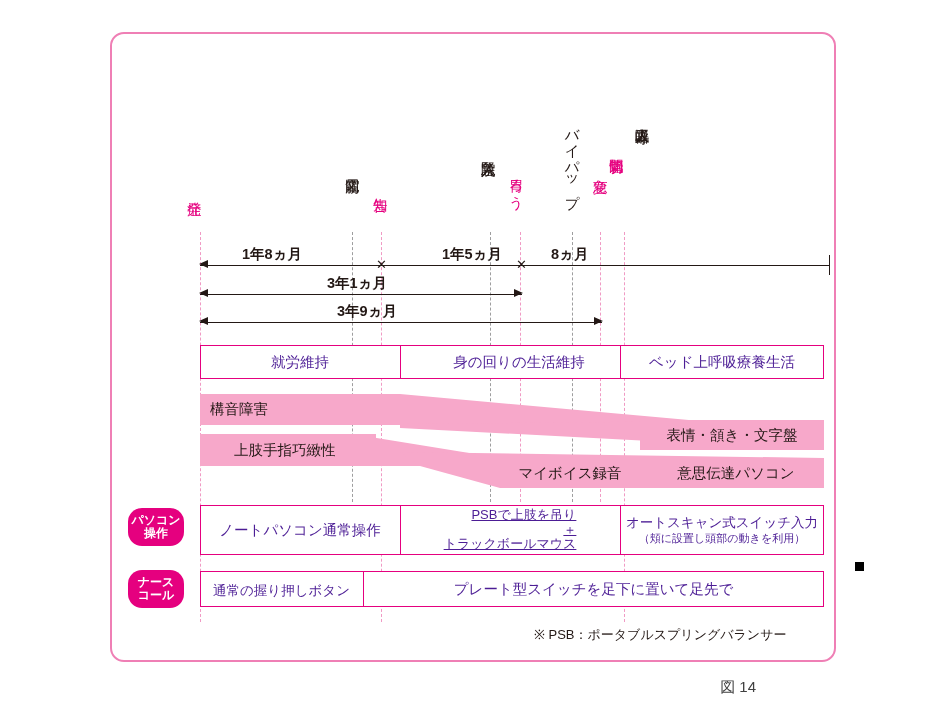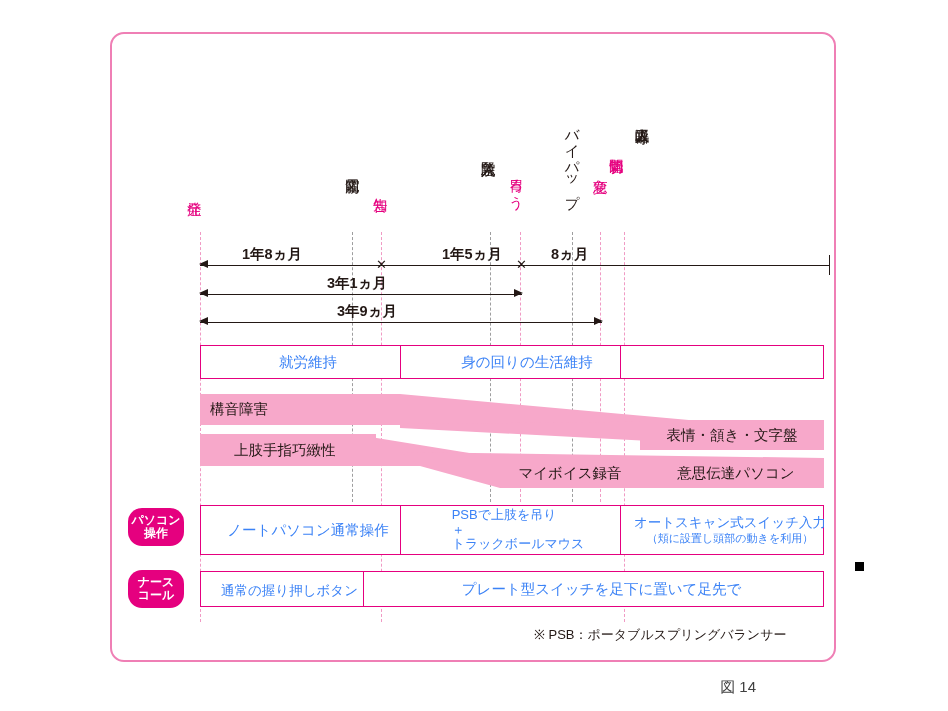--- a/index.html
+++ b/index.html
@@ -134,26 +134,25 @@
     position: absolute;
     border: 1.4px solid #e5007f;
     box-sizing: border-box;
     background: #ffffff;
   }
   .cell {
     position: absolute;
     display: flex;
     align-items: center;
     justify-content: center;
-    text-align: left;
+    text-align: right;
     font-size: 14.5px;
-    color: #3b82f6;
+    color: #4c1d95;
     box-sizing: border-box;
     line-height: 1.25;
-    margin-left: 8px;
   }
   .cell .sub {
     font-size: 11px;
     display: block;
   }
   .divider {
     position: absolute;
     width: 0;
     border-left: 1.4px solid #e5007f;
   }
@@ -252,20 +251,21 @@
   <div class="axis" style="left:200px; top:322px; width:402px;"></div>
   <div class="arrow-head-l" style="left:199px; top:317px;"></div>
   <div class="arrow-head-r" style="left:594px; top:317px;"></div>
   <div class="duration" style="left:337px; top:302px;"><span>3年9ヵ月</span></div>
 
   <div class="band" style="left:200px; top:345px; width:624px; height:34px;"></div>
   <div class="divider" style="left:400px; top:345px; height:34px;"></div>
   <div class="divider" style="left:620px; top:345px; height:34px;"></div>
   <div class="cell" style="left:200px; top:345px; width:200px; height:34px;">就労維持</div>
   <div class="cell" style="left:400px; top:345px; width:220px; height:34px;padding-left:18px;">身の回りの生活維持</div>
+  <div class="cell" style="left:620px; top:345px; width:204px; height:34px;">ベッド上呼吸療養生活</div>
 
   <svg class="overlay">
 
     <polygon points="200,394 400,394 700,421 700,425 400,425 200,425" fill="#f7a8ca"></polygon>
 
     <polygon points="400,424 824,420 824,450 400,428" fill="#f7a8ca"></polygon>
 
     <polygon points="200,434 352,434 352,466 200,466" fill="#f7a8ca"></polygon>
     <polygon points="352,434 500,458 500,466 352,466" fill="#f7a8ca"></polygon>
 
@@ -280,21 +280,21 @@
   <div class="pinkblock center" style="left:648px; top:458px; width:176px; height:30px;">意思伝達パソコン</div>
 
   <div class="badge" style="left:128px; top:508px; width:56px; height:38px;">
     <span>パソコン</span>
     <span>操作</span>
   </div>
   <div class="band" style="left:200px; top:505px; width:624px; height:50px;"></div>
   <div class="divider" style="left:400px; top:505px; height:50px;"></div>
   <div class="divider" style="left:620px; top:505px; height:50px;"></div>
   <div class="cell" style="left:200px; top:505px; width:200px; height:50px;">ノートパソコン通常操作</div>
-  <div class="cell" style="left:400px; top:505px; width:220px; height:50px; white-space:pre-line; font-size:13px; line-height:1.12;">PSBで上肢を吊り
+  <div class="cell" style="left:400px; top:505px; width:220px; height:50px; white-space:pre-line; font-size:13px; line-height:1.12;text-decoration:underline;">PSBで上肢を吊り
 ＋
 トラックボールマウス</div>
   <div class="cell" style="left:620px; top:505px; width:204px; height:50px; flex-direction:column;">
     <span style="font-size:13.5px;">オートスキャン式スイッチ入力</span>
     <span class="sub">（頬に設置し頭部の動きを利用）</span>
   </div>
 
   <div class="badge" style="left:128px; top:570px; width:56px; height:38px;">
     <span>ナース</span>
     <span>コール</span>

